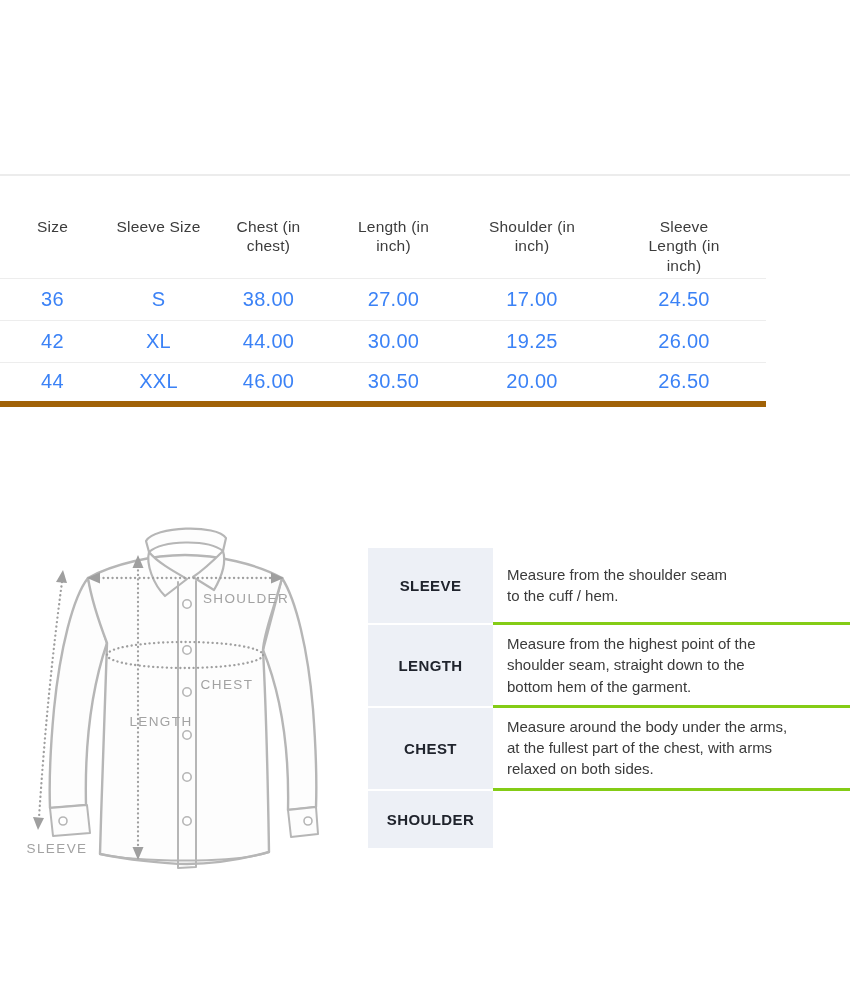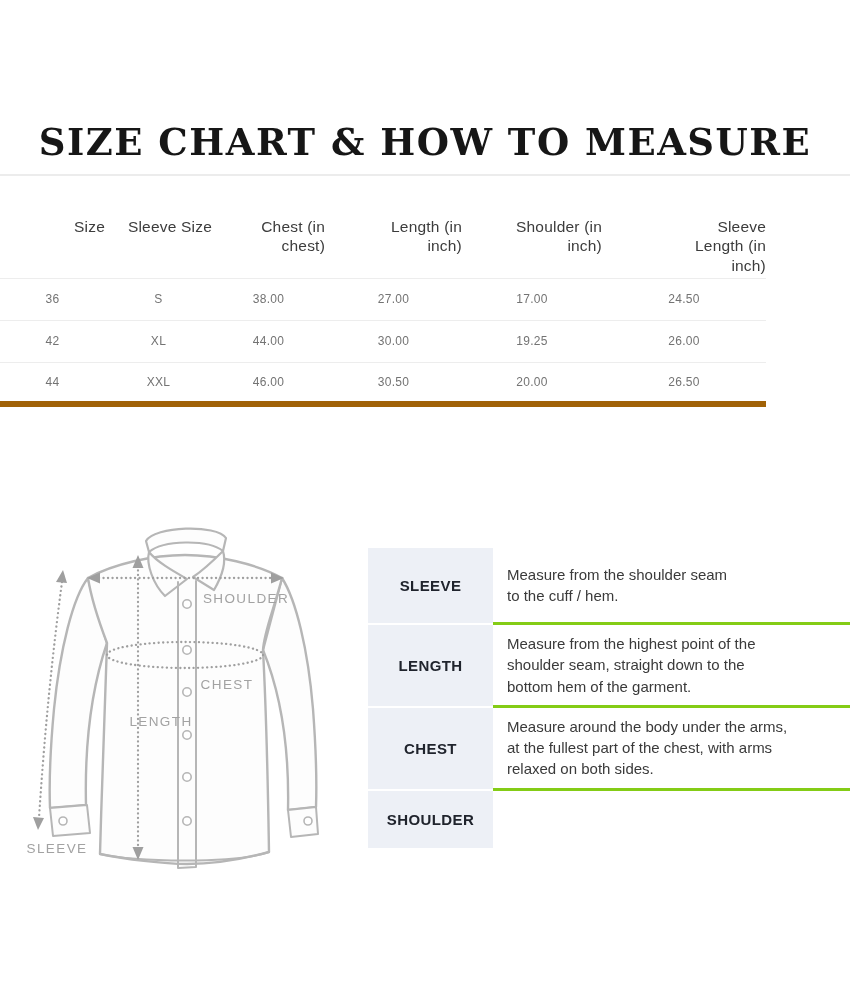--- a/index.html
+++ b/index.html
@@ -19,26 +19,26 @@
     background:#ececec;
   }
   
   .size-table {
     position:absolute; top:204px; left:0; width:766px;
     border-collapse:collapse; table-layout:fixed;
   }
   .size-table th {
     vertical-align:top; padding-top:13px; height:74px;
     font-size:15.5px; font-weight:400; color:#3c3c3c;
-    text-align:right; line-height:1.25; letter-spacing:0.2px;
+    text-align:center; line-height:1.25; letter-spacing:0.2px;
     white-space:pre-line;
   }
   .size-table td {
     height:42px; text-align:center; vertical-align:middle;
-    font-size:12px; color:#737373; letter-spacing:0.3px;
+    font-size:20px; color:#3b82f6; letter-spacing:0.3px;
   }
   .size-table tbody tr { border-top:1px solid #ededed; }
   .size-table tbody tr:last-child { border-bottom:6px solid #a16207; }
   
   .figure { position:absolute; top:524px; left:5px; width:360px; height:466px; }
   .figure svg { display:block; width:100%; height:100%; }
   .diag-label {
     font-family:"Liberation Sans", sans-serif; font-size:13.5px;
     letter-spacing:1.4px; fill:#a2a2a2;
   }
@@ -62,21 +62,20 @@
   .guide-row.r-sleeve   { min-height:77px; }
   .guide-row.r-length   { min-height:78px; }
   .guide-row.r-chest    { min-height:79px; }
   .guide-row.r-shoulder { min-height:57px; }
 </style>
 </head>
 <body>
 
 <div class="page">
 
-  <div class="title">SIZE CHART &amp; HOW TO MEASURE</div>
   <div class="top-divider"></div>
 
   <table class="size-table">
     <colgroup>
       <col style="width:105px">
         <col style="width:107px">
         <col style="width:113px">
       <col style="width:137px">
         <col style="width:140px">
         <col style="width:164px">

